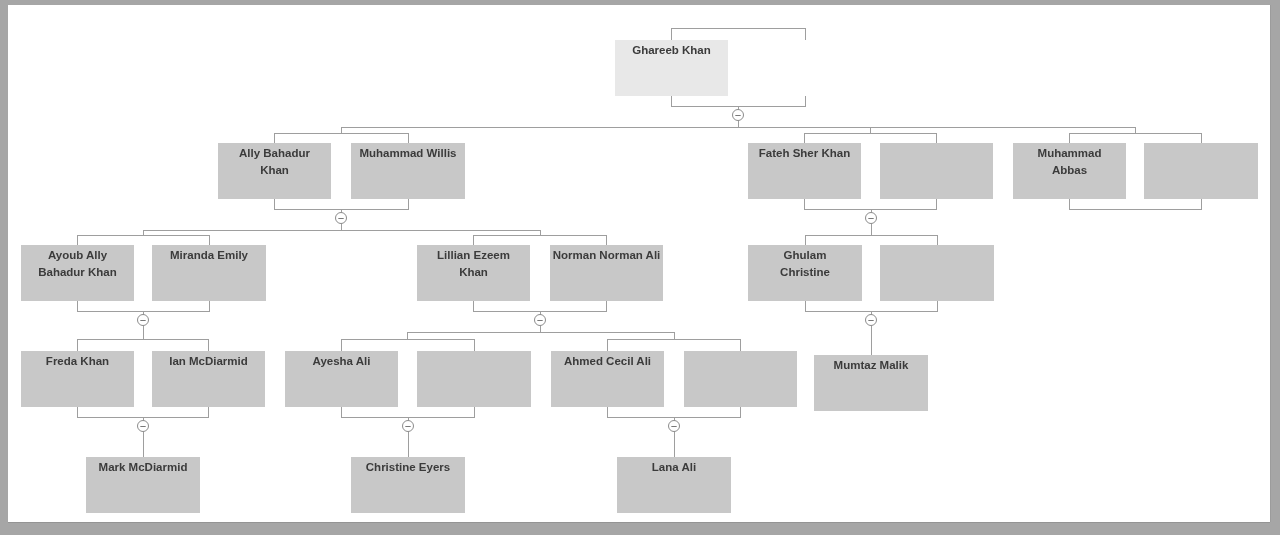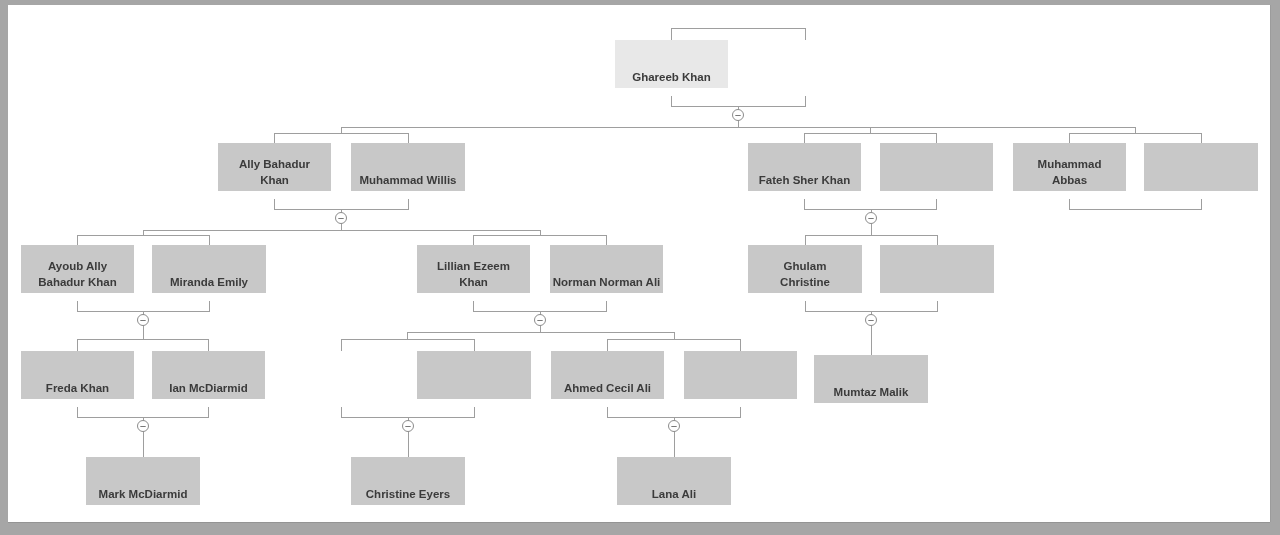--- a/index.html
+++ b/index.html
@@ -17,28 +17,28 @@
     background: #ffffff;
     box-shadow: 0 1px 0 #949494, 1px 0 0 #9c9c9c;
   }
   svg.connectors {
     position: absolute; left: 0; top: 0;
     width: 1262px; height: 517px;
   }
   svg.connectors * { vector-effect: non-scaling-stroke; }
   .pbox {
     position: absolute;
-    height: 48px;
+    height: 56px;
     background: #c8c8c8;
     color: #3b3b3b;
     font-size: 11.5px;
     font-weight: 700;
     line-height: 1.45;
     display: flex;
-    align-items: flex-end;
+    align-items: flex-start;
     justify-content: center;
     text-align: center;
     box-sizing: border-box;
     padding: 2px 6px;
   }
   .pbox.root { background: #e8e8e8; }
   .pbox.nowrap span { white-space: nowrap; }
   .pbox.wrap span { display: inline-block; max-width: 84px; }
   .toggle {
     position: absolute;
@@ -155,20 +155,23 @@
   <div class="pbox" style="left:872px;top:240px;width:114px">
       <span></span>
     </div>
 
   <div class="pbox nowrap" style="left:13px;top:346px;width:113px">
       <span>Freda Khan</span>
     </div>
   <div class="pbox nowrap" style="left:144px;top:346px;width:113px">
       <span>Ian McDiarmid</span>
     </div>
+  <div class="pbox nowrap" style="left:277px;top:346px;width:113px">
+      <span>Ayesha Ali</span>
+    </div>
   <div class="pbox" style="left:409px;top:346px;width:114px">
       <span></span>
     </div>
   <div class="pbox nowrap" style="left:543px;top:346px;width:113px">
       <span>Ahmed Cecil Ali</span>
     </div>
   <div class="pbox" style="left:676px;top:346px;width:113px">
       <span></span>
     </div>
   <div class="pbox nowrap" style="left:78px;top:452px;width:114px">

